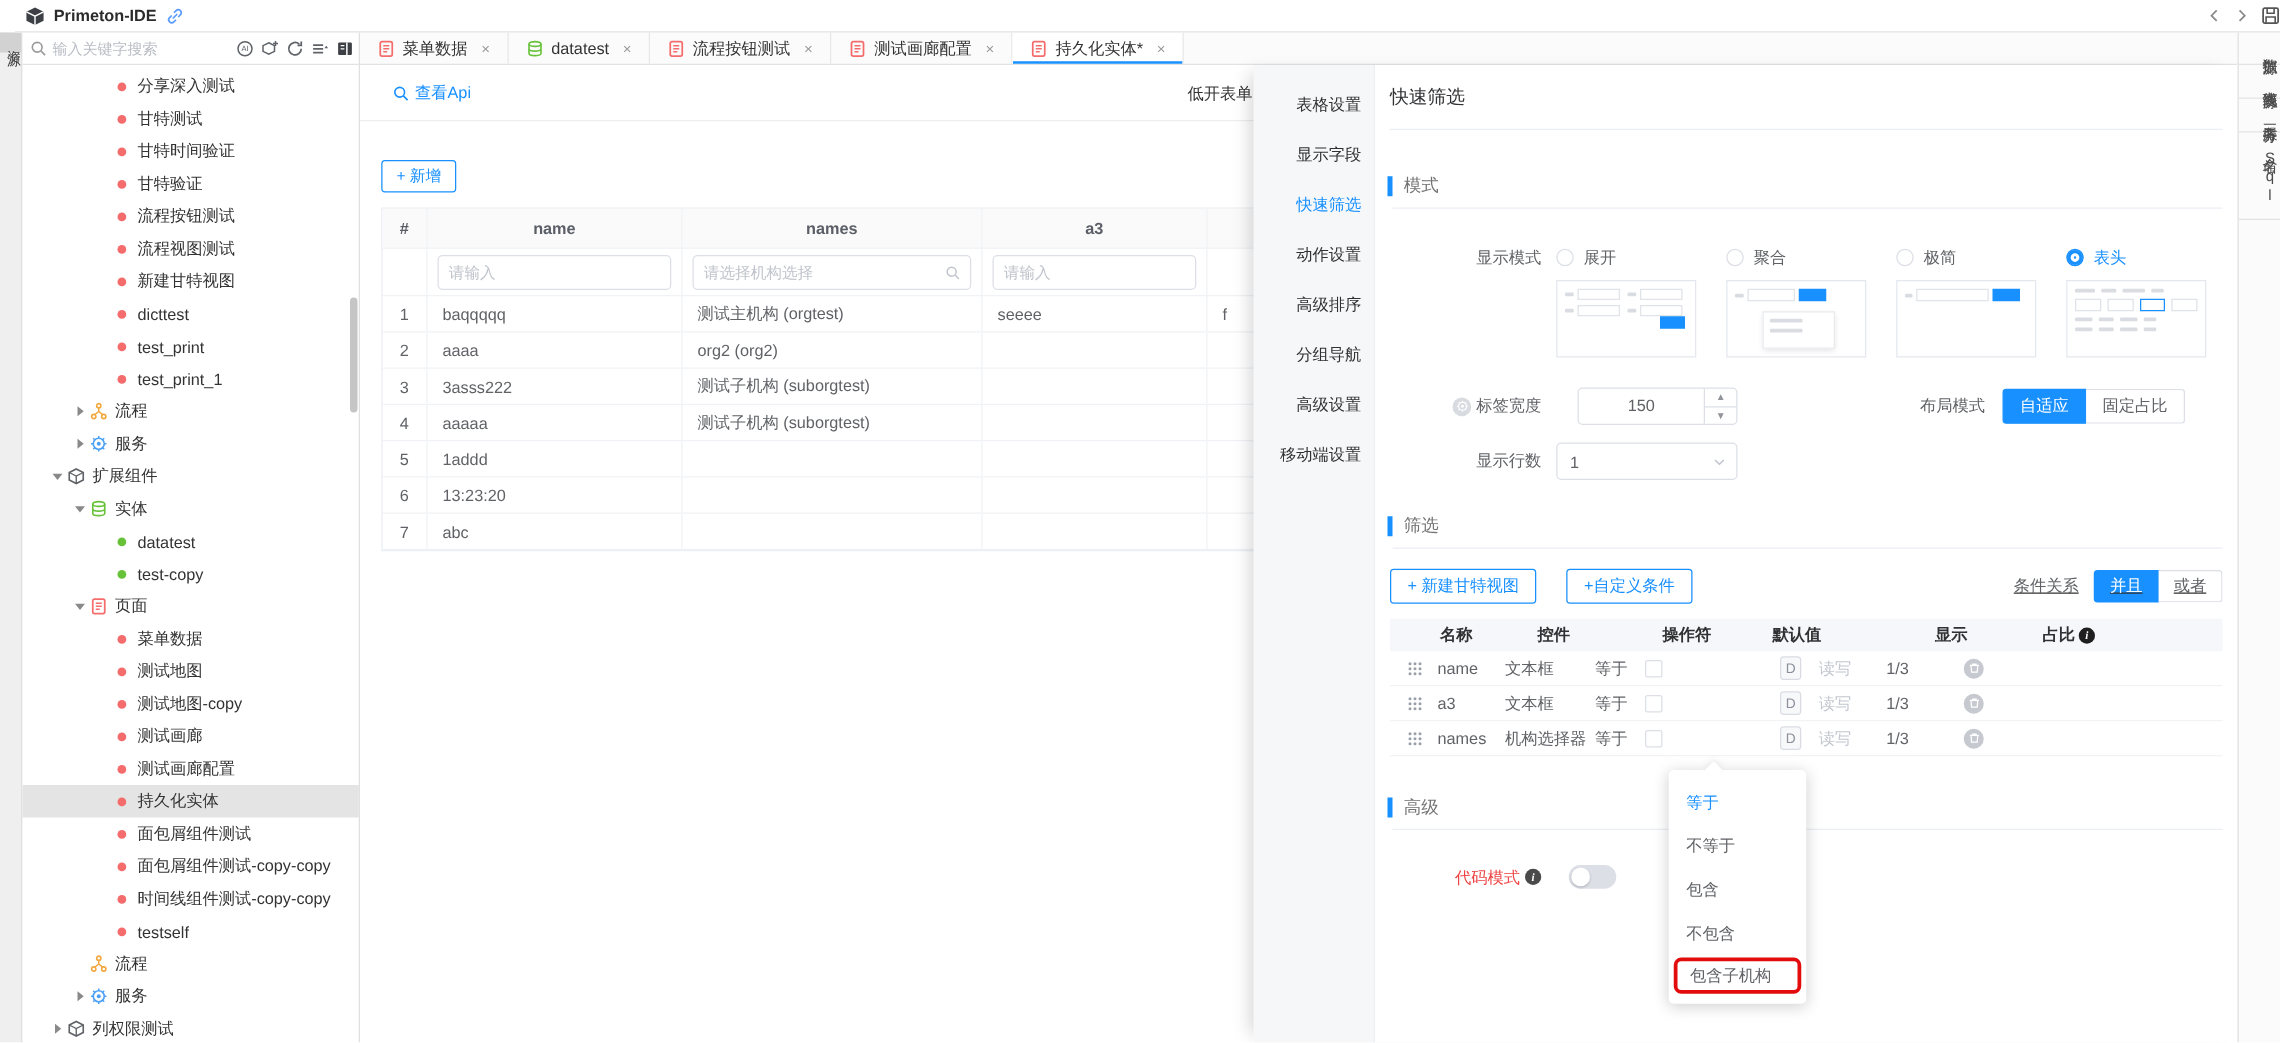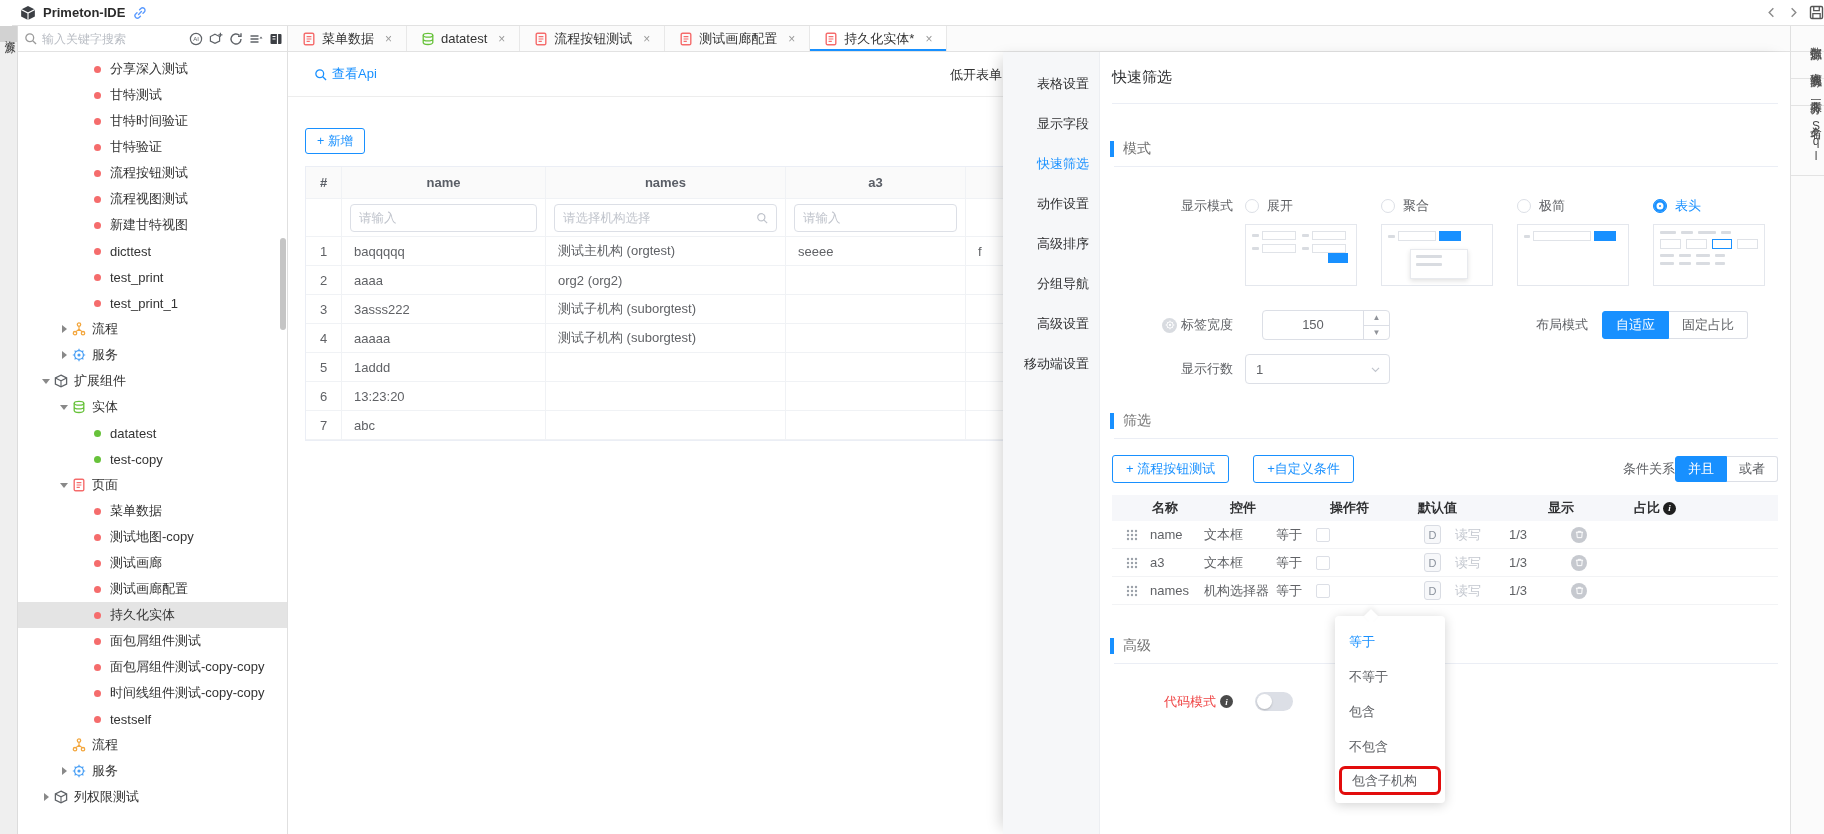--- a/index.html
+++ b/index.html
@@ -117,21 +117,21 @@
   .seg{display:flex;cursor:pointer;}
   .seg .sg{height:28px;padding:0 13px;display:flex;align-items:center;justify-content:center;font-size:13px;border:1px solid #dcdfe6;background:#fff;color:#606266;}
   .seg .sg.on{background:#1890ff;border-color:#1890ff;color:#fff;}
   .seg .sg:first-child{border-radius:3px 0 0 3px;}
   .seg .sg:last-child{border-radius:0 3px 3px 0;border-left:none;}
   .selbox{width:145px;height:30px;border:1px solid #dcdfe6;border-radius:4px;display:flex;align-items:center;padding:0 8px 0 10px;color:#606266;cursor:pointer;}
   .selbox .chev{margin-left:auto;width:11px;height:11px;color:#c0c4cc;}
   .btnrow{display:flex;align-items:center;margin:16px 12px 0 12px;}
   .obtn{height:28px;border:1px solid #1890ff;color:#1890ff;background:#fff;border-radius:3px;padding:0 13px;font-size:13px;display:inline-flex;align-items:center;cursor:pointer;}
   .obtn+.obtn{margin-left:24px;}
-  .relgrp{margin-left:auto;display:flex;align-items:center;margin-right:0px;}
+  .relgrp{margin-left:auto;display:flex;align-items:center;gap:12px;margin-right:0px;text-decoration:underline;}
   .rel .sg{height:26px;padding:0 12px;}
   #ftable{margin:12px 12px 0 12px;font-size:13px;color:#606266;}
   .fh{display:flex;height:26px;background:#f6f7fa;align-items:center;font-weight:700;color:#303133;padding-left:40px;}
   .fh span{flex:none;}
   .fh .h0{width:78px}.fh .h1{width:100px}.fh .h2{width:88px}.fh .h3{width:130px}.fh .h4{width:86px}
   .fh .h5{display:flex;align-items:center;gap:3px;}
   .fr{display:flex;height:28px;align-items:center;border-bottom:1px solid #f2f3f5;padding-left:14px;}
   .grip{width:12px;height:12px;color:#9aa0a8;margin-right:12px;flex:none;cursor:grab;}
   .fr .fname{width:54px;flex:none;}
   .fr .fctrl{width:72px;flex:none;}
@@ -392,20 +392,25 @@
         <span class="arr d"></span>
         <svg class="ticon c-red">
           <use href="#i-doc"></use>
         </svg>
         <span class="tlabel">页面</span>
       </div>
     <div class="trow d3">
         <span class="sp"></span>
         <span class="dot red"></span>
         <span class="tlabel">菜单数据</span>
+      </div>
+    <div class="trow d3">
+        <span class="sp"></span>
+        <span class="dot red"></span>
+        <span class="tlabel">测试地图</span>
       </div>
     <div class="trow d3">
         <span class="sp"></span>
         <span class="dot red"></span>
         <span class="tlabel">测试地图-copy</span>
       </div>
     <div class="trow d3">
         <span class="sp"></span>
         <span class="dot red"></span>
         <span class="tlabel">测试画廊</span>
@@ -749,21 +754,21 @@
       </div>
     </div>
 
     <div class="sect s2">
         <span class="bar"></span>
         <span class="st">筛选</span>
       </div>
     <div class="hr2"></div>
 
     <div class="btnrow">
-      <button class="obtn">+ 流程按钮测试</button>
+      <button class="obtn">+ 新建甘特视图</button>
       <button class="obtn">+自定义条件</button>
       <div class="relgrp">
         <span style="color:#606266">条件关系</span>
         <span class="seg rel">
           <span class="sg on">并且</span>
           <span class="sg">或者</span>
         </span>
       </div>
     </div>
 

